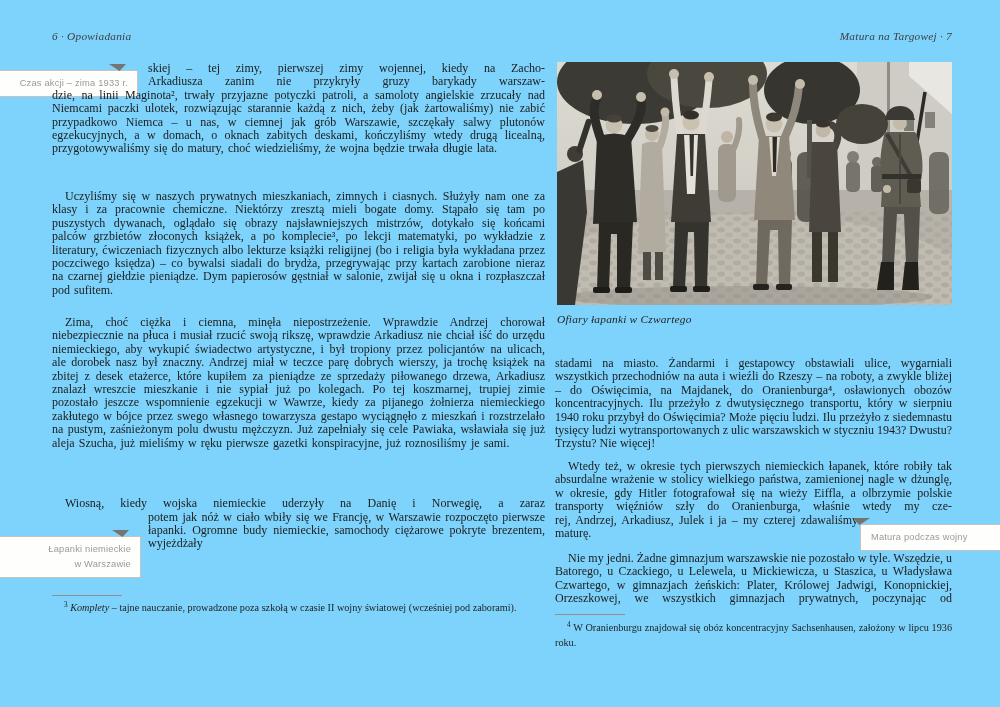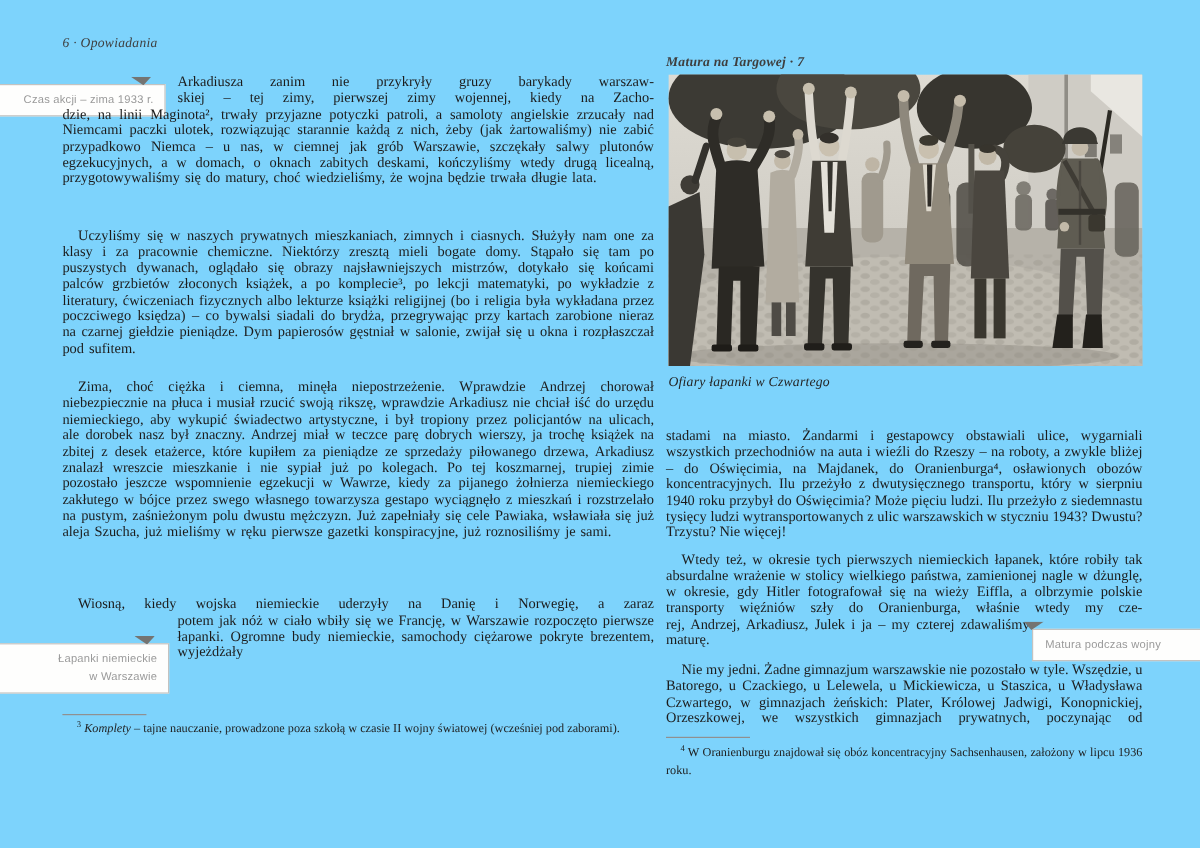--- a/index.html
+++ b/index.html
@@ -42,22 +42,22 @@
   <div>
 
     <div class="abs run" style="left:52px;top:30px;">6 · Opowiadania</div>
 
     <div class="abs mnote mnote-left" style="left:-8px;top:70px;width:146px;height:27px;line-height:25px;">
       <span class="tri tri-r"></span>
       <span>Czas akcji – zima 1933 r.</span>
     </div>
 
     <div class="abs body-text lp" style="left:148px;top:62px;width:397px;">
+      <div class="line">skiej – tej zimy, pierwszej zimy wojennej, kiedy na Zacho-</div>
       <div class="line">Arkadiusza zanim nie przykryły gruzy barykady warszaw-</div>
-      <div class="line">skiej – tej zimy, pierwszej zimy wojennej, kiedy na Zacho-</div>
     </div>
     <div class="abs body-text lp" style="left:52px;top:88.8px;width:493px;">dzie, na linii Maginota², trwały przyjazne potyczki patroli, a samoloty angielskie zrzucały nad Niemcami paczki ulotek, rozwiązując starannie każdą z nich, żeby (jak żartowaliśmy) nie zabić przypadkowo Niemca – u nas, w ciemnej jak grób Warszawie, szczękały salwy plutonów egzekucyjnych, a w domach, o oknach zabitych deskami, kończyliśmy wtedy drugą licealną, przygotowywaliśmy się do matury, choć wiedzieliśmy, że wojna będzie trwała długie lata.</div>
 
     <div class="abs body-text lp indent" style="left:52px;top:190px;width:493px;">Uczyliśmy się w naszych prywatnych mieszkaniach, zimnych i ciasnych. Służyły nam one za klasy i za pracownie chemiczne. Niektórzy zresztą mieli bogate domy. Stąpało się tam po puszystych dywanach, oglądało się obrazy najsławniejszych mistrzów, dotykało się końcami palców grzbietów złoconych książek, a po komplecie³, po lekcji matematyki, po wykładzie z literatury, ćwiczeniach fizycznych albo lekturze książki religijnej (bo i religia była wykładana przez poczciwego księdza) – co bywalsi siadali do brydża, przegrywając przy kartach zarobione nieraz na czarnej giełdzie pieniądze. Dym papierosów gęstniał w salonie, zwijał się u okna i rozpłaszczał pod sufitem.</div>
 
     <div class="abs body-text lp indent" style="left:52px;top:316px;width:493px;">Zima, choć ciężka i ciemna, minęła niepostrzeżenie. Wprawdzie Andrzej chorował niebezpiecznie na płuca i musiał rzucić swoją rikszę, wprawdzie Arkadiusz nie chciał iść do urzędu niemieckiego, aby wykupić świadectwo artystyczne, i był tropiony przez policjantów na ulicach, ale dorobek nasz był znaczny. Andrzej miał w teczce parę dobrych wierszy, ja trochę książek na zbitej z desek etażerce, które kupiłem za pieniądze ze sprzedaży piłowanego drzewa, Arkadiusz znalazł wreszcie mieszkanie i nie sypiał już po kolegach. Po tej koszmarnej, trupiej zimie pozostało jeszcze wspomnienie egzekucji w Wawrze, kiedy za pijanego żołnierza niemieckiego zakłutego w bójce przez swego własnego towarzysza gestapo wyciągnęło z mieszkań i rozstrzelało na pustym, zaśnieżonym polu dwustu mężczyzn. Już zapełniały się cele Pawiaka, wsławiała się już aleja Szucha, już mieliśmy w ręku pierwsze gazetki konspiracyjne, już roznosiliśmy je sami.</div>
 
     <div class="abs body-text lp indent jlast" style="left:52px;top:497px;width:493px;">Wiosną, kiedy wojska niemieckie uderzyły na Danię i Norwegię, a zaraz</div>
     <div class="abs body-text lp jlast" style="left:148px;top:510.5px;width:397px;">potem jak nóż w ciało wbiły się we Francję, w Warszawie rozpoczęto pierwsze łapanki. Ogromne budy niemieckie, samochody ciężarowe pokryte brezentem, wyjeżdżały</div>
 
@@ -71,21 +71,21 @@
     <div class="abs fn" style="left:52px;top:600px;width:493px;">
       <div class="fnp">
         <sup>3</sup>
         <i class="term">Komplety</i><span> – tajne nauczanie, prowadzone poza szkołą w czasie II wojny światowej (wcześniej pod zaborami).</span>
       </div>
     </div>
   </div>
 
   <div>
 
-    <div class="abs run" style="left:555px;top:46px;width:397px;font-weight:bold;">Matura na Targowej · 7</div>
+    <div class="abs run" style="left:555px;top:30px;width:397px;text-align:right;">Matura na Targowej · 7</div>
 
     <div class="abs" style="left:557px;top:62px;width:395px;height:243px;">
       <svg width="395" height="243" viewBox="0 0 395 243" aria-hidden="true">
         <defs>
           <linearGradient id="skyg" x1="0" y1="0" x2="0" y2="1">
             <stop offset="0" stop-color="#dedbd3"></stop>
               <stop offset="1" stop-color="#c6c3bb"></stop>
           </linearGradient>
           <pattern id="cob" width="16" height="11" patternUnits="userSpaceOnUse">
             <ellipse cx="4" cy="3" rx="4" ry="2.4" fill="#9d998f"></ellipse>

